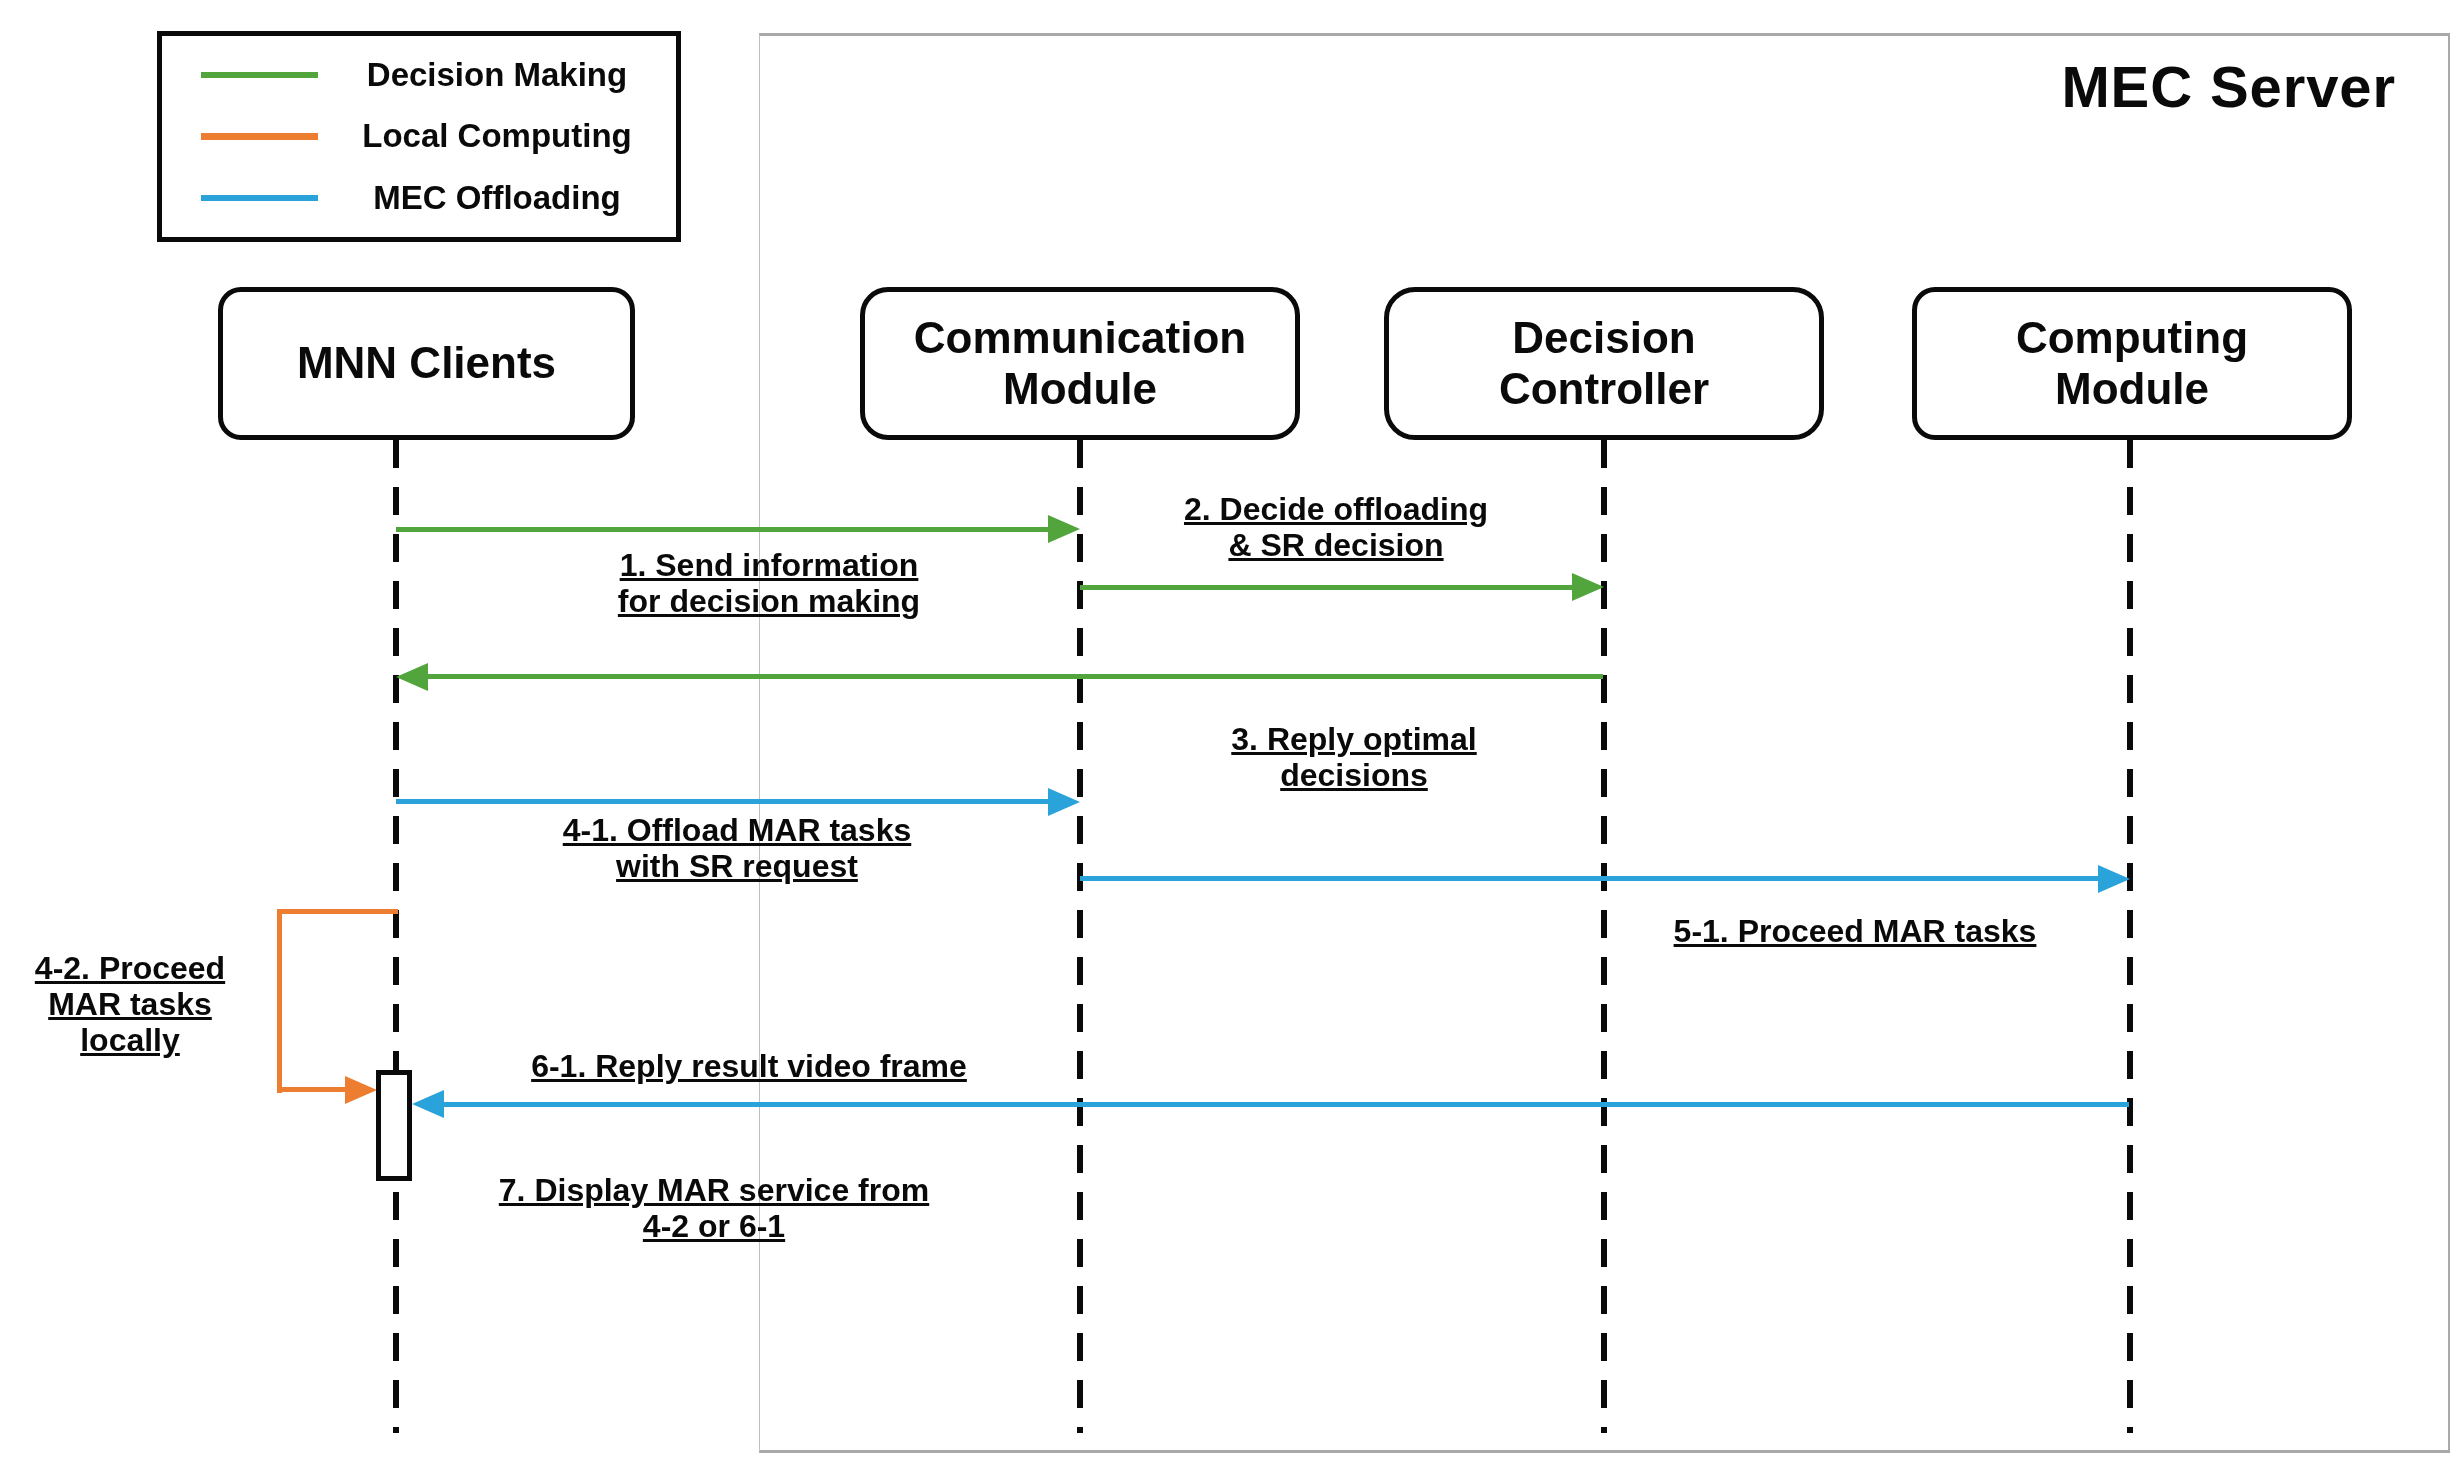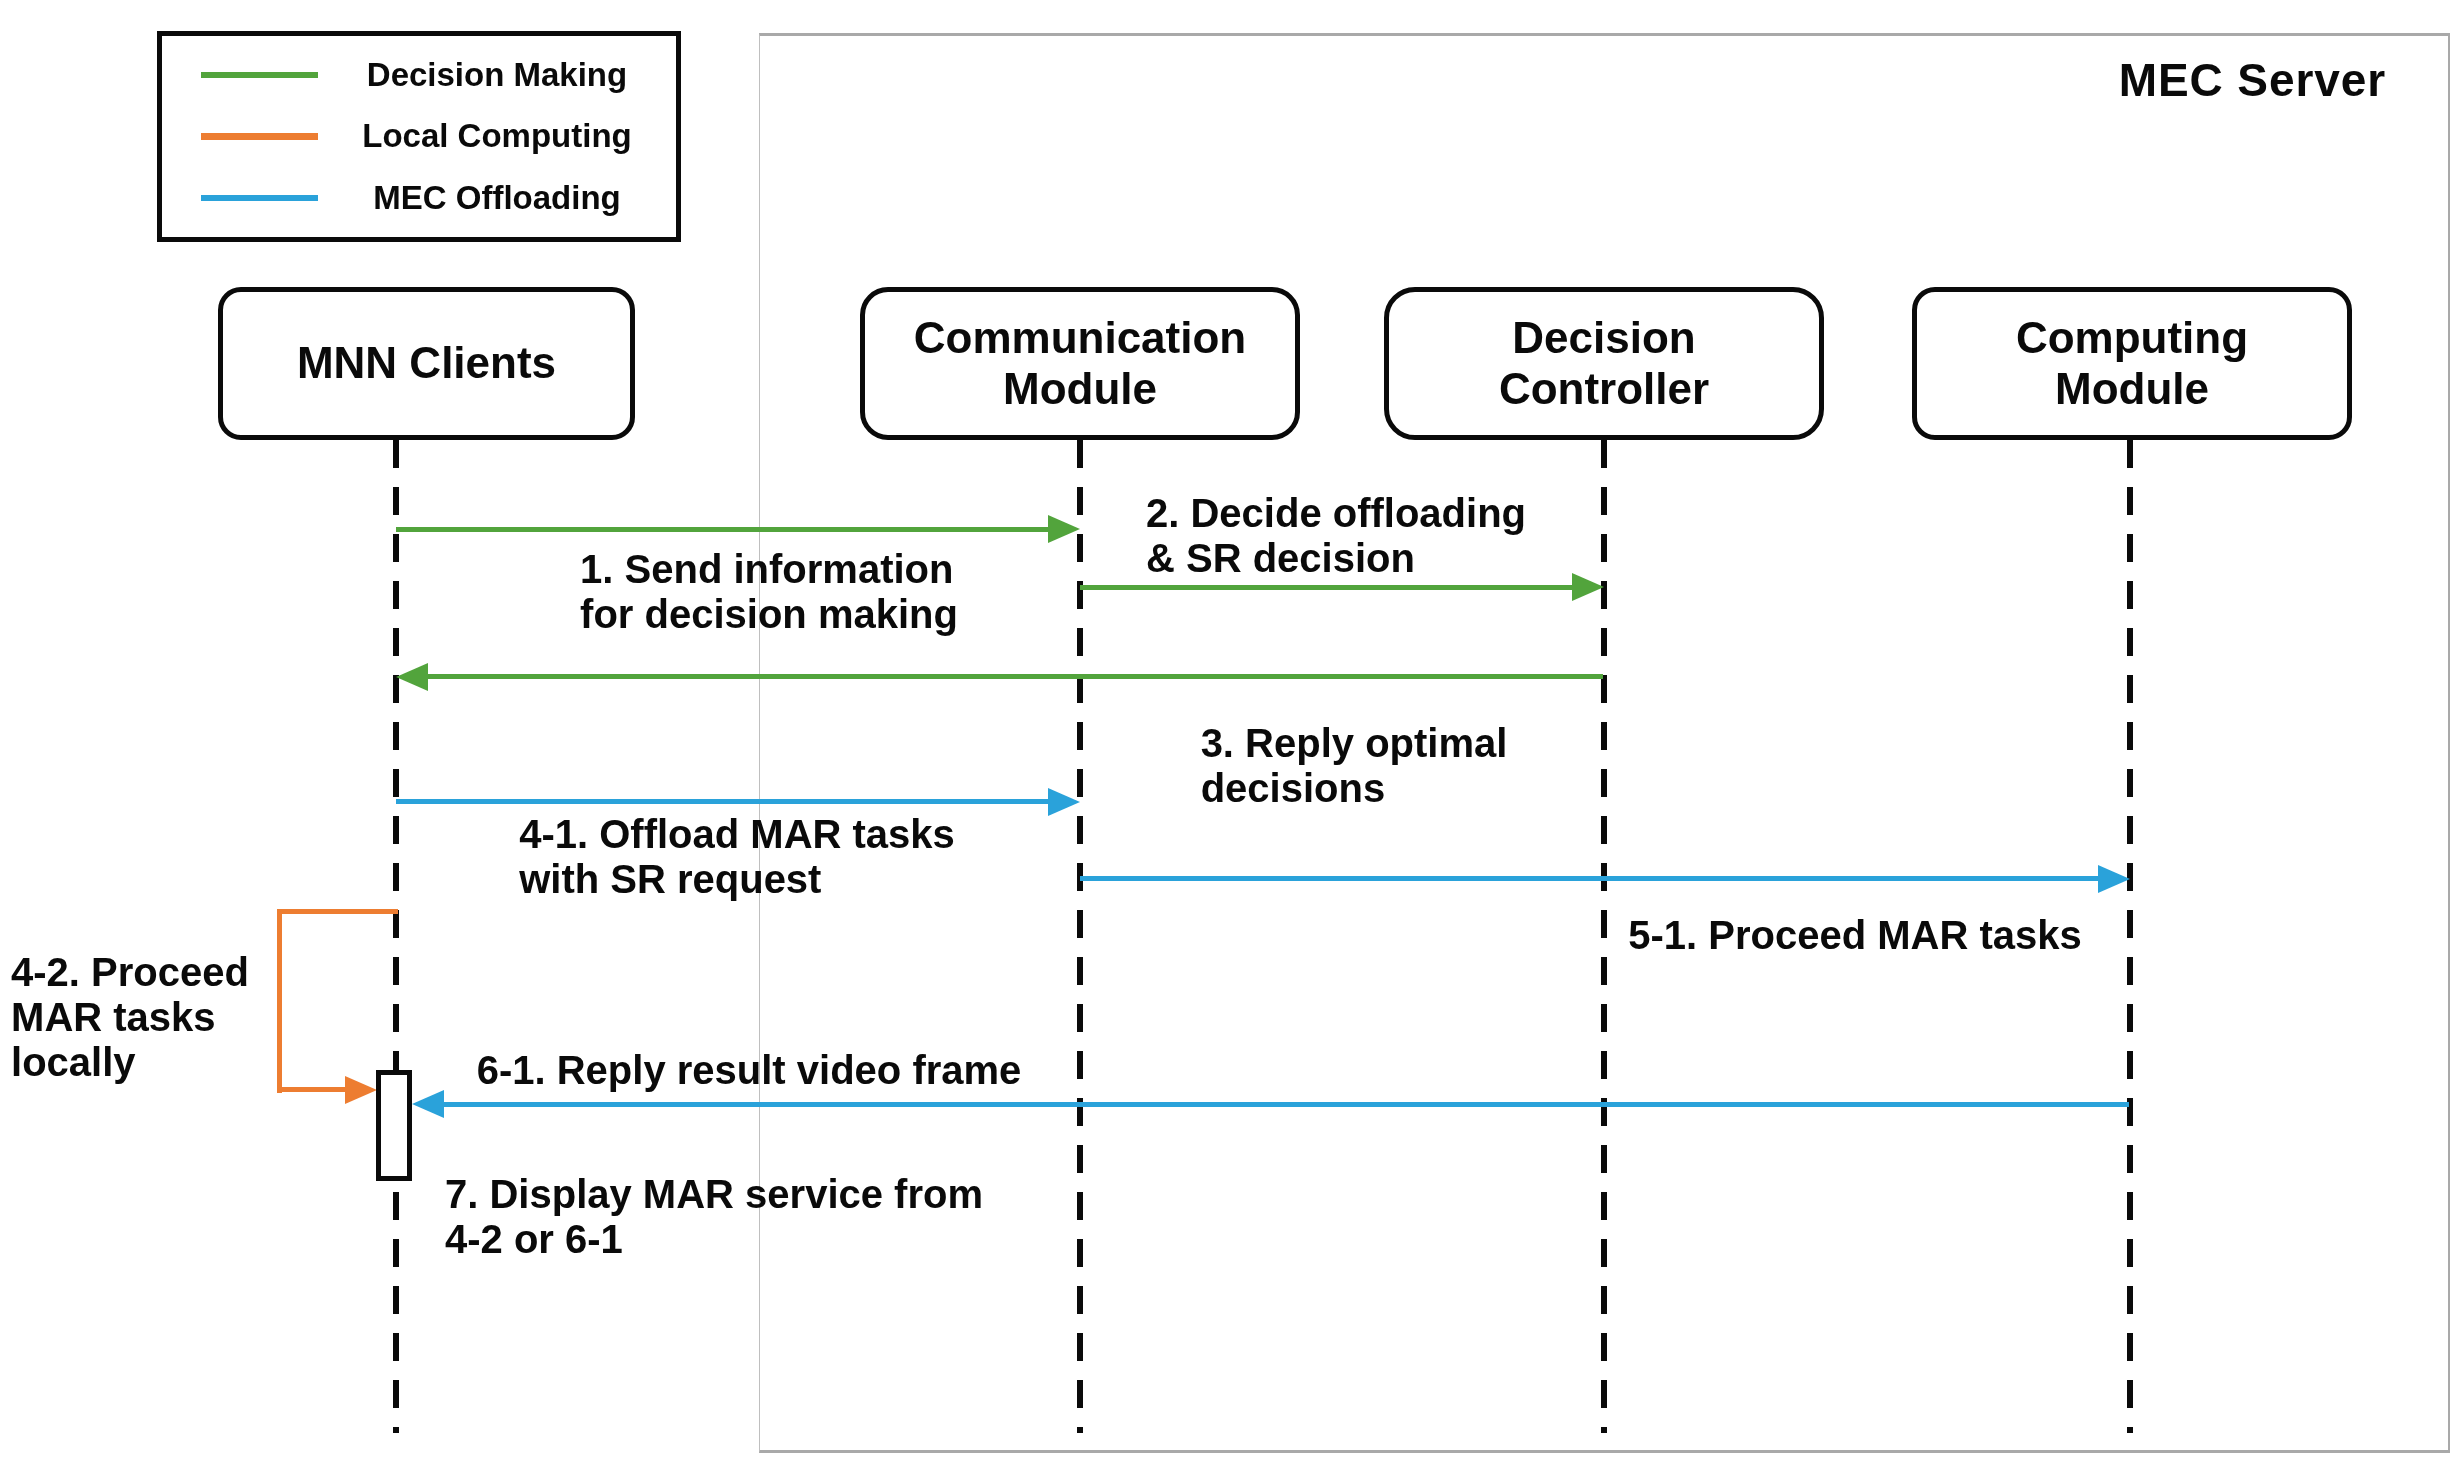--- a/index.html
+++ b/index.html
@@ -8,21 +8,21 @@
     font-family:"Liberation Sans", sans-serif;color:#0a0a0a;
   }
   
   .server-box{
     position:absolute;left:759px;top:33px;width:1691px;height:1420px;
     border-top:3.5px solid #a9a9a9;border-right:2.6px solid #a9a9a9;
     border-bottom:3.5px solid #a9a9a9;border-left:1.8px solid #bfbfbf;
     box-sizing:border-box;background:transparent;
   }
   .server-title{
-    position:absolute;top:53px;right:76px;font-size:46px;font-weight:bold;letter-spacing:0.9px;margin-left:16px;
+    position:absolute;top:53px;right:66px;font-size:58px;font-weight:bold;letter-spacing:0.9px;margin-left:16px;
   }
   
   .legend{
     position:absolute;left:157px;top:31px;width:524px;height:211px;
     border:5.3px solid #0a0a0a;box-sizing:border-box;background:#ffffff;
     display:flex;flex-direction:column;justify-content:space-around;padding:8.8px 0;
   }
   .legend-row{display:flex;align-items:center;}
   .legend-swatch{width:117px;height:6.2px;margin-left:39px;flex:none;}
   .legend-label{flex:1;text-align:center;font-size:33px;font-weight:bold;}
@@ -63,22 +63,22 @@
   .orange{background:#ed7d31;}
   .head{position:absolute;width:0;height:0;z-index:3;
     border-top:14px solid transparent;border-bottom:14px solid transparent;}
   .head-right-green{border-left:32px solid #52a43c;}
   .head-left-green{border-right:32px solid #52a43c;}
   .head-right-blue{border-left:32px solid #2aa2da;}
   .head-left-blue{border-right:32px solid #2aa2da;}
   .head-right-orange{border-left:32px solid #ed7d31;}
   
   .msg-label{
-    position:absolute;transform:translateX(-50%);text-align:left;
-    font-size:40px;font-weight:bold;line-height:1.13;white-space:pre-line;z-index:5;
+    position:absolute;transform:translateX(-50%);text-align:center;
+    font-size:32px;font-weight:bold;line-height:1.13;white-space:pre-line;z-index:5;text-decoration:underline;
   }
 </style>
 </head>
 <body>
 
 <div class="canvas">
 
   <div class="server-box"></div>
   <div class="server-title">MEC Server</div>
 

